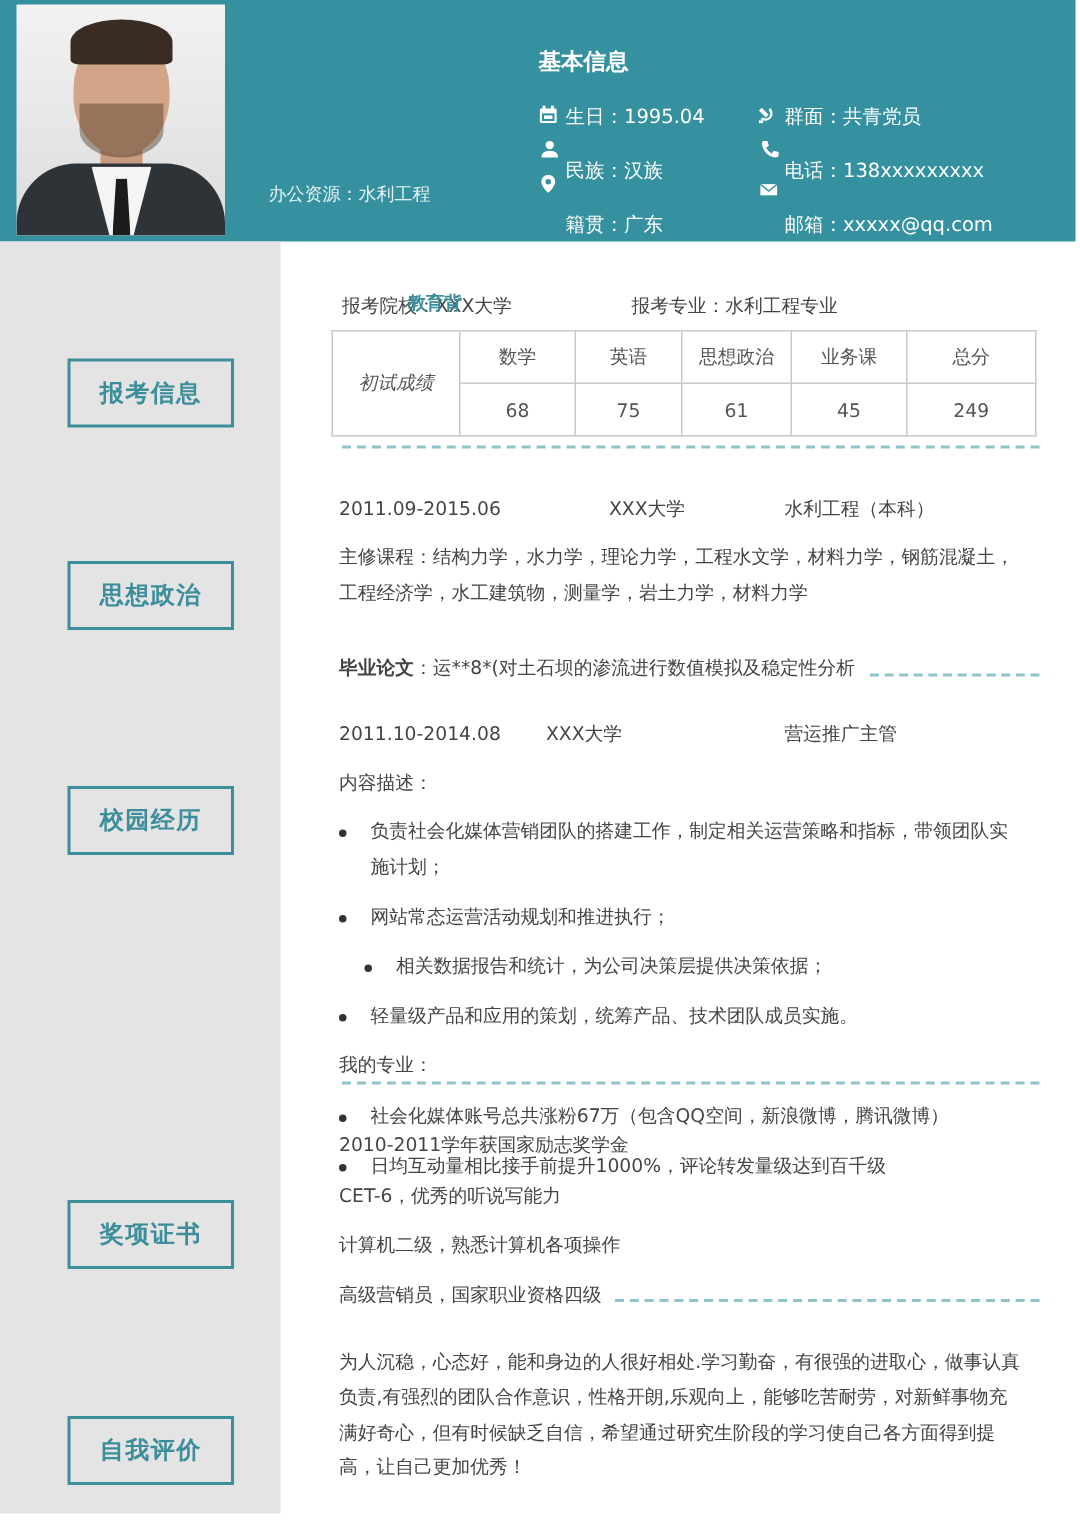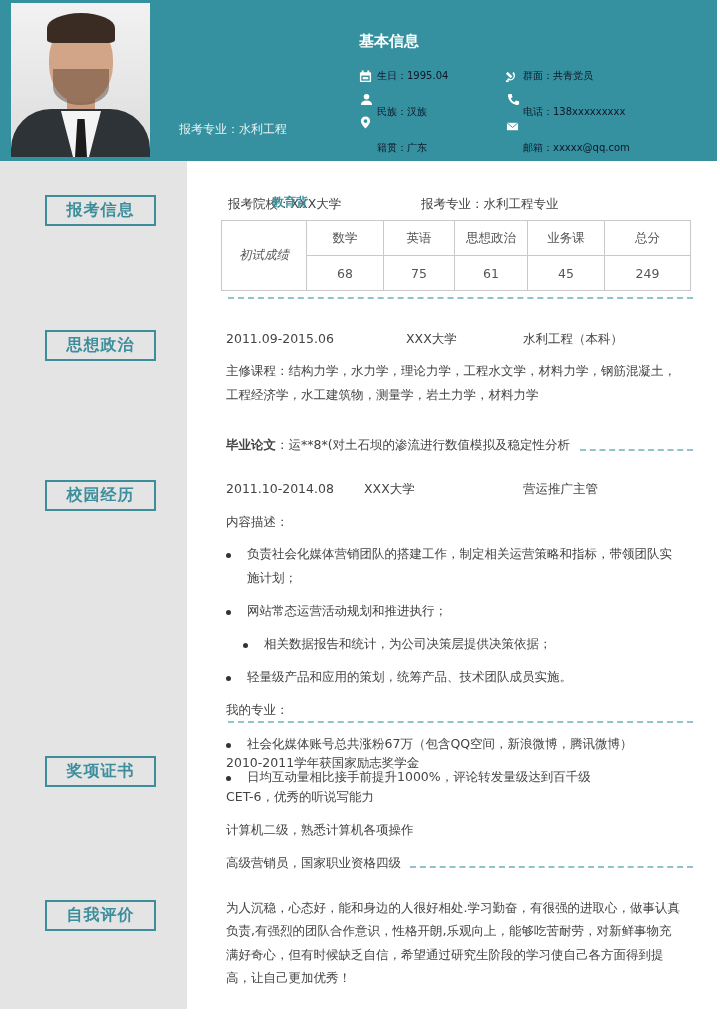--- a/index.html
+++ b/index.html
@@ -47,32 +47,32 @@
     position: absolute; left: 178px; top: 60px; font-size: 31px; color: #ffffff;
     letter-spacing: 1px;
   }
   .major {
     position: absolute; left: 179px; top: 121px; font-size: 12px; color: #e6f2f3;
   }
   .basic-title {
     position: absolute; left: 359px; top: 32px; font-size: 15px; font-weight: bold; color: #ffffff;
   }
   .info-item {
-    position: absolute; font-size: 10px; color: #0f172a; white-space: nowrap;
+    position: absolute; font-size: 13px; color: #ffffff; white-space: nowrap;
   }
   .ic { position: absolute; width: 13px; height: 13px; }
   .ic svg { width: 13px; height: 13px; display: block; }
 
   .sidebar {
     position: absolute; left: 0; top: 161px; width: 187px; height: 848px; background: #e5e4e5;
   }
   .section-box {
-    position: absolute; left: 45px; width: 111px; height: 31px;
+    position: absolute; left: 45px; width: 111px; height: 46px;
     border: 2px solid #3d8e9b; color: #3d8e9b; font-size: 16px; font-weight: bold;
-    display: flex; align-items: center; justify-content: center; letter-spacing: 1px;
+    display: flex; align-items: center; justify-content: center; letter-spacing: 1px; margin-top: 44px;
   }
 
   .txt { position: absolute; font-size: 12.5px; color: #444; white-space: nowrap; }
   .dash {
     position: absolute; left: 228px; width: 465px; height: 0;
     border-top: 2px dashed #8fc5c9;
   }
 
   table.scores {
     position: absolute; left: 221px; top: 220px; width: 470px; border-collapse: collapse;
@@ -95,21 +95,21 @@
 <div class="header">
   <div class="photo">
     <div class="neck"></div>
     <div class="suit"></div>
     <div class="shirt"></div>
     <div class="tie"></div>
     <div class="face"></div>
     <div class="beard"></div>
     <div class="hair"></div>
   </div>
-  <div class="major">报考专业：水利工程</div>
+  <div class="major">办公资源：水利工程</div>
   <div class="basic-title">基本信息</div>
 
   <span class="ic" style="left:359px;top:70px;">
     <svg viewBox="0 0 14 14">
         <rect x="1" y="2.5" width="12" height="10.5" rx="1" fill="#fff"></rect>
         <rect x="3" y="0.5" width="2" height="3.5" fill="#fff"></rect>
         <rect x="9" y="0.5" width="2" height="3.5" fill="#fff"></rect>
         <rect x="2.5" y="6" width="9" height="5.5" fill="#35919f"></rect>
         <rect x="4" y="7.5" width="6" height="2.5" fill="#fff"></rect>
       </svg>

